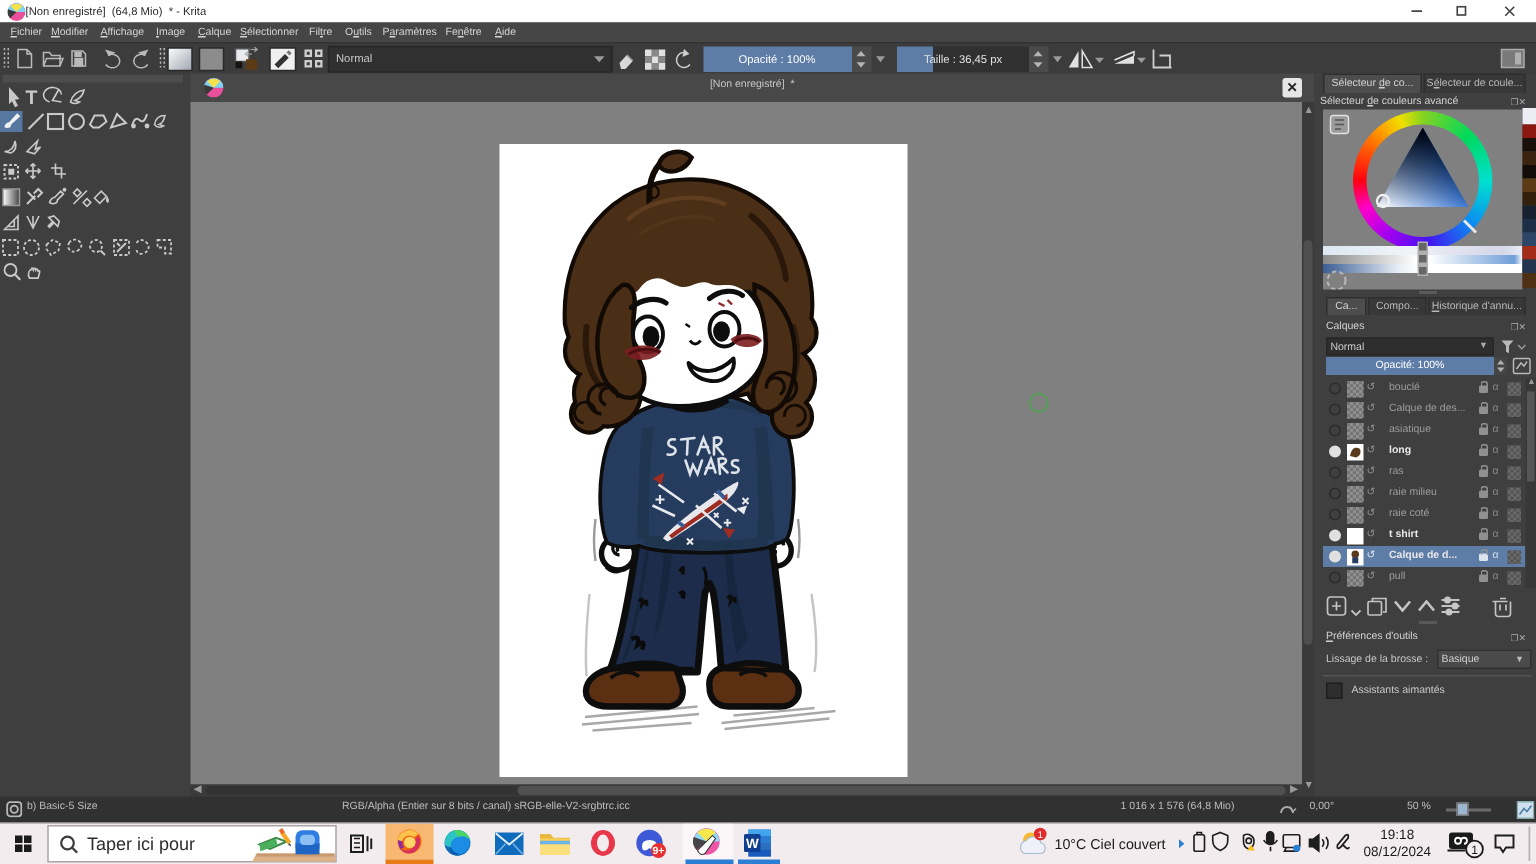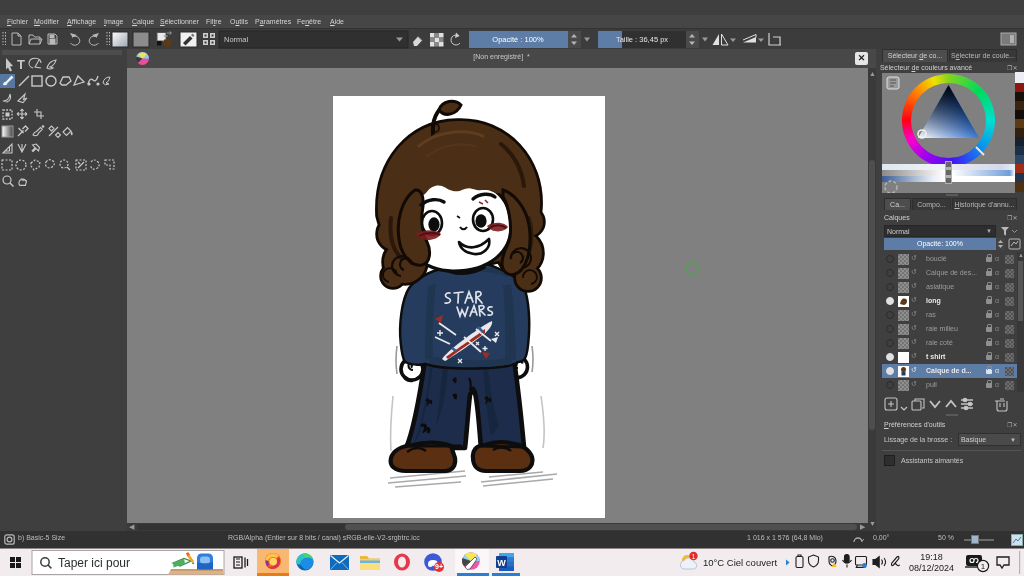--- a/index.html
+++ b/index.html
@@ -25,20 +25,36 @@
 #rightcol { left:876px; top:49px; width:148px; height:482px; background:#3f3f3f; }
 
 #statusbar { left:0; top:531px; width:1024px; height:17px; background:#313131; color:#bdbdbd; font-size:7px; }
 
 #taskbar { left:0; top:548px; width:1024px; height:28px; background:#f2ecee; border-top:1px solid #8c8689; color:#111; font-size:9px; }
 </style>
 </head>
 <body>
 <div id="stage">
 
+<div class="abs" id="titlebar">
+  <svg class="abs" style="left:5px;top:2px" width="12" height="12" viewBox="0 0 12 12">
+        <circle cx="6" cy="6" r="6" fill="#e94f9b"></circle>
+        <path d="M0,6 A6,6 0 0 1 12,6 L6,6 Z" fill="#7fd3f2"></path>
+        <path d="M2,2 A6,6 0 0 1 10,2 L6,6 Z" fill="#f7e24b"></path>
+        <path d="M1.7,10.2 A6 6 0 0 1 0.3,4.2 L6,6 Z" fill="#3a3a3a"></path>
+      </svg>
+  <span class="abs" id="titletext">[Non enregistré]&nbsp;&nbsp;(64,8 Mio)&nbsp;&nbsp;*&nbsp;-&nbsp;Krita</span>
+  <svg class="abs" style="left:935px;top:0" width="85" height="14" viewBox="0 0 85 14">
+    <g stroke="#444" fill="none" stroke-width="1.1">
+      <path d="M6,7.4 h7"></path>
+      <rect x="36.5" y="4.5" width="5.5" height="5.5"></rect>
+      <path d="M68.5,4.5 l6,6 M74.5,4.5 l-6,6"></path>
+    </g>
+  </svg>
+</div>
 
 <div class="abs" id="menubar">
   <span class="m" style="left:7px"><u>F</u>ichier</span>
   <span class="m" style="left:34px"><u>M</u>odifier</span>
   <span class="m" style="left:67px"><u>A</u>ffichage</span>
   <span class="m" style="left:104px"><u>I</u>mage</span>
   <span class="m" style="left:132px"><u>C</u>alque</span>
   <span class="m" style="left:160px"><u>S</u>électionner</span>
   <span class="m" style="left:206px">Fil<u>t</u>re</span>
   <span class="m" style="left:230px">O<u>u</u>tils</span>

